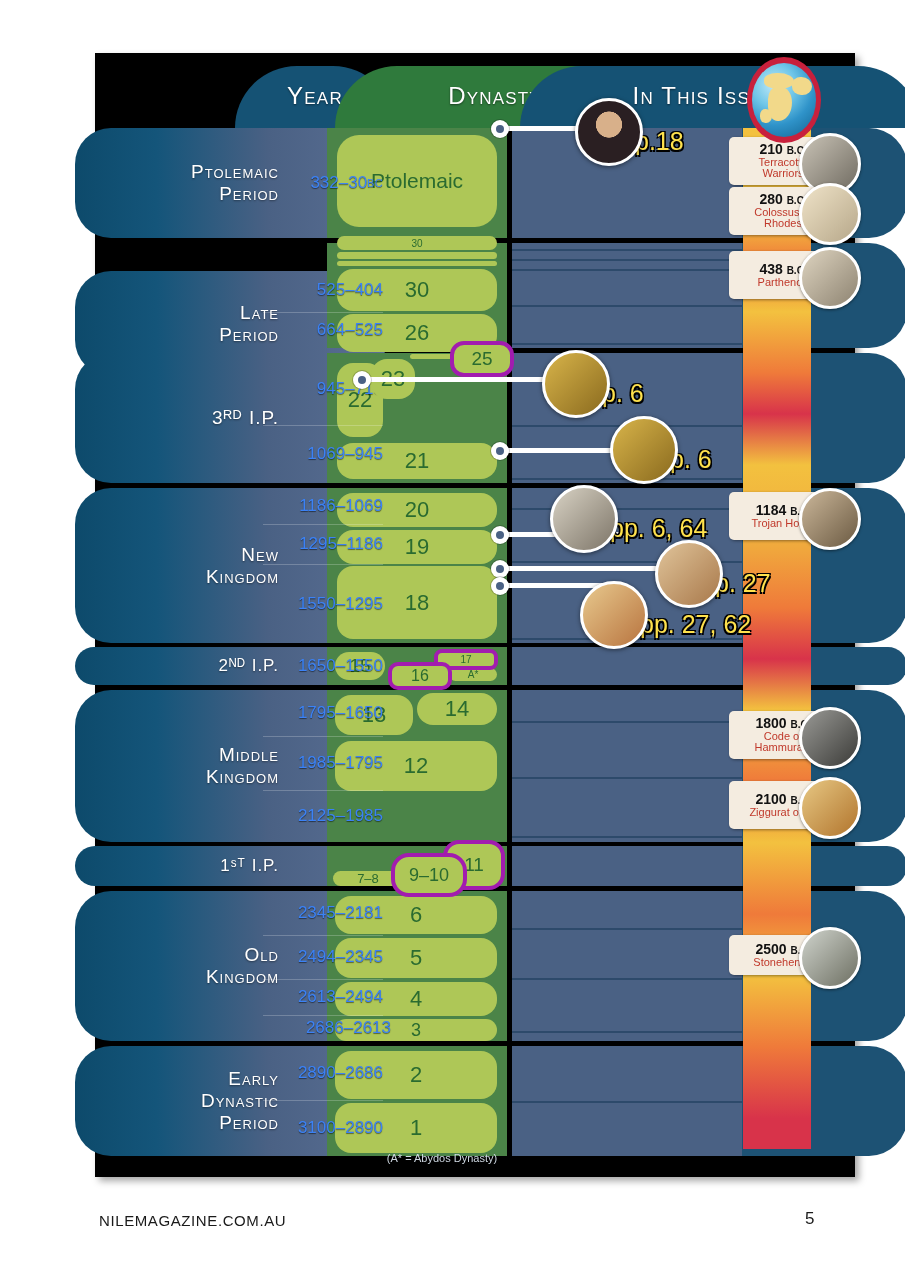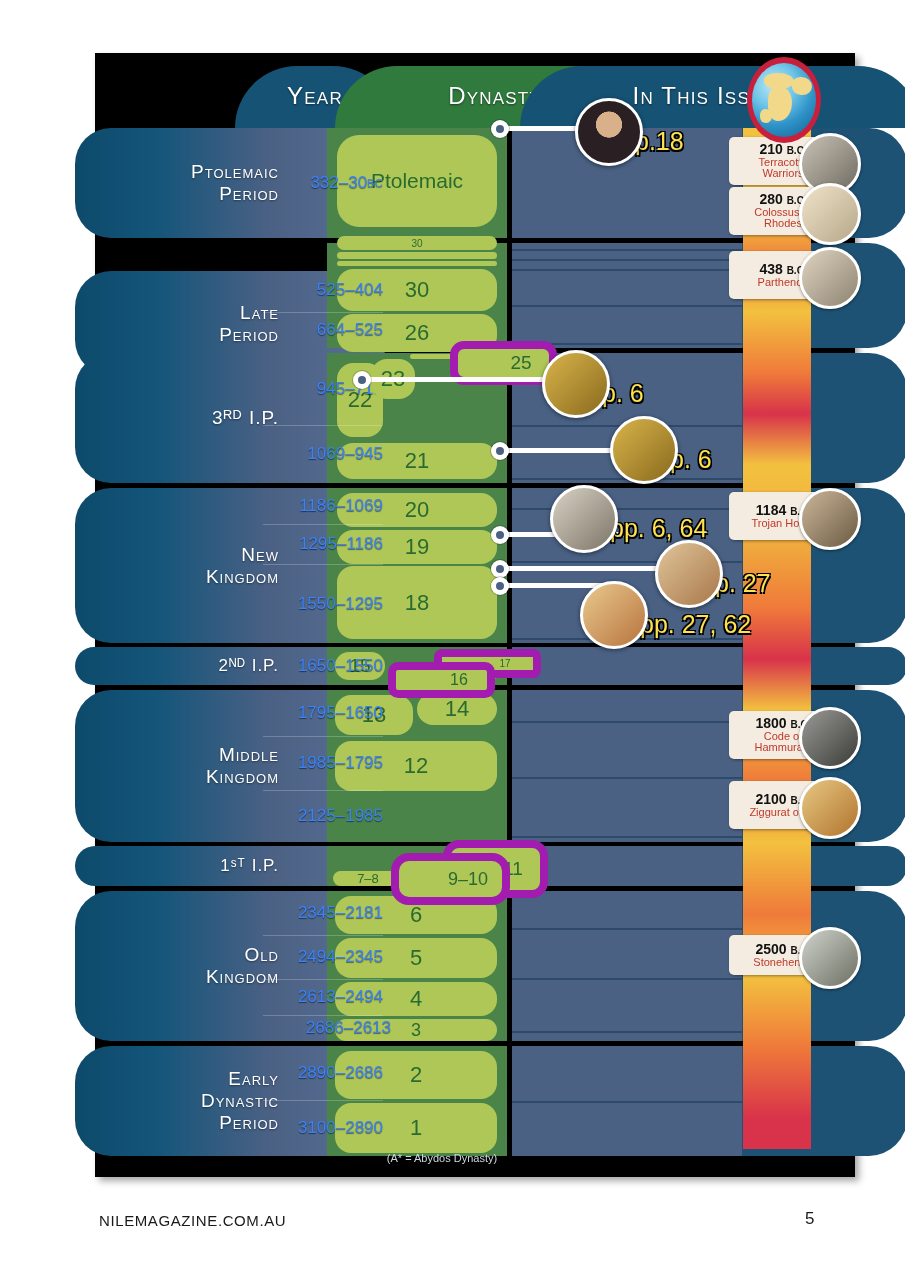--- a/index.html
+++ b/index.html
@@ -50,21 +50,21 @@
         display:flex;align-items:center;justify-content:flex-end;
         text-shadow:0 1px 1px rgba(0,0,0,.5);z-index:6;}
   .year .bc{font-size:11px;letter-spacing:.3px;}
   .yline{position:absolute;width:120px;height:1px;background:rgba(255,255,255,.22);z-index:6;}
   .dynband{position:absolute;left:232px;width:180px;background:#4b8448;z-index:3;}
   .pill{position:absolute;background:#aec757;border-radius:16px;
         color:#2a6b30;display:flex;align-items:center;justify-content:center;
         font-size:22px;z-index:5;}
   .pill.tiny{font-size:10px;border-radius:8px;}
   .pill.sm{font-size:13px;border-radius:10px;}
-  .pill.out{border:8px solid #a21caf;padding-left:35px;}
+  .pill.out{border:4px solid #a21caf;}
 
   
   .issband{position:absolute;left:417px;width:230px;background:#4a6184;z-index:3;}
   .issline{position:absolute;left:417px;width:230px;height:2px;background:#2d4a6b;z-index:4;}
 
   
   .rtband{position:absolute;left:640px;width:172px;background:#1d5274;
           border-radius:0 38px 38px 0;z-index:2;}
   #stripe{position:absolute;left:648px;top:75px;width:68px;bottom:28px;z-index:3;
           background:linear-gradient(to bottom,

